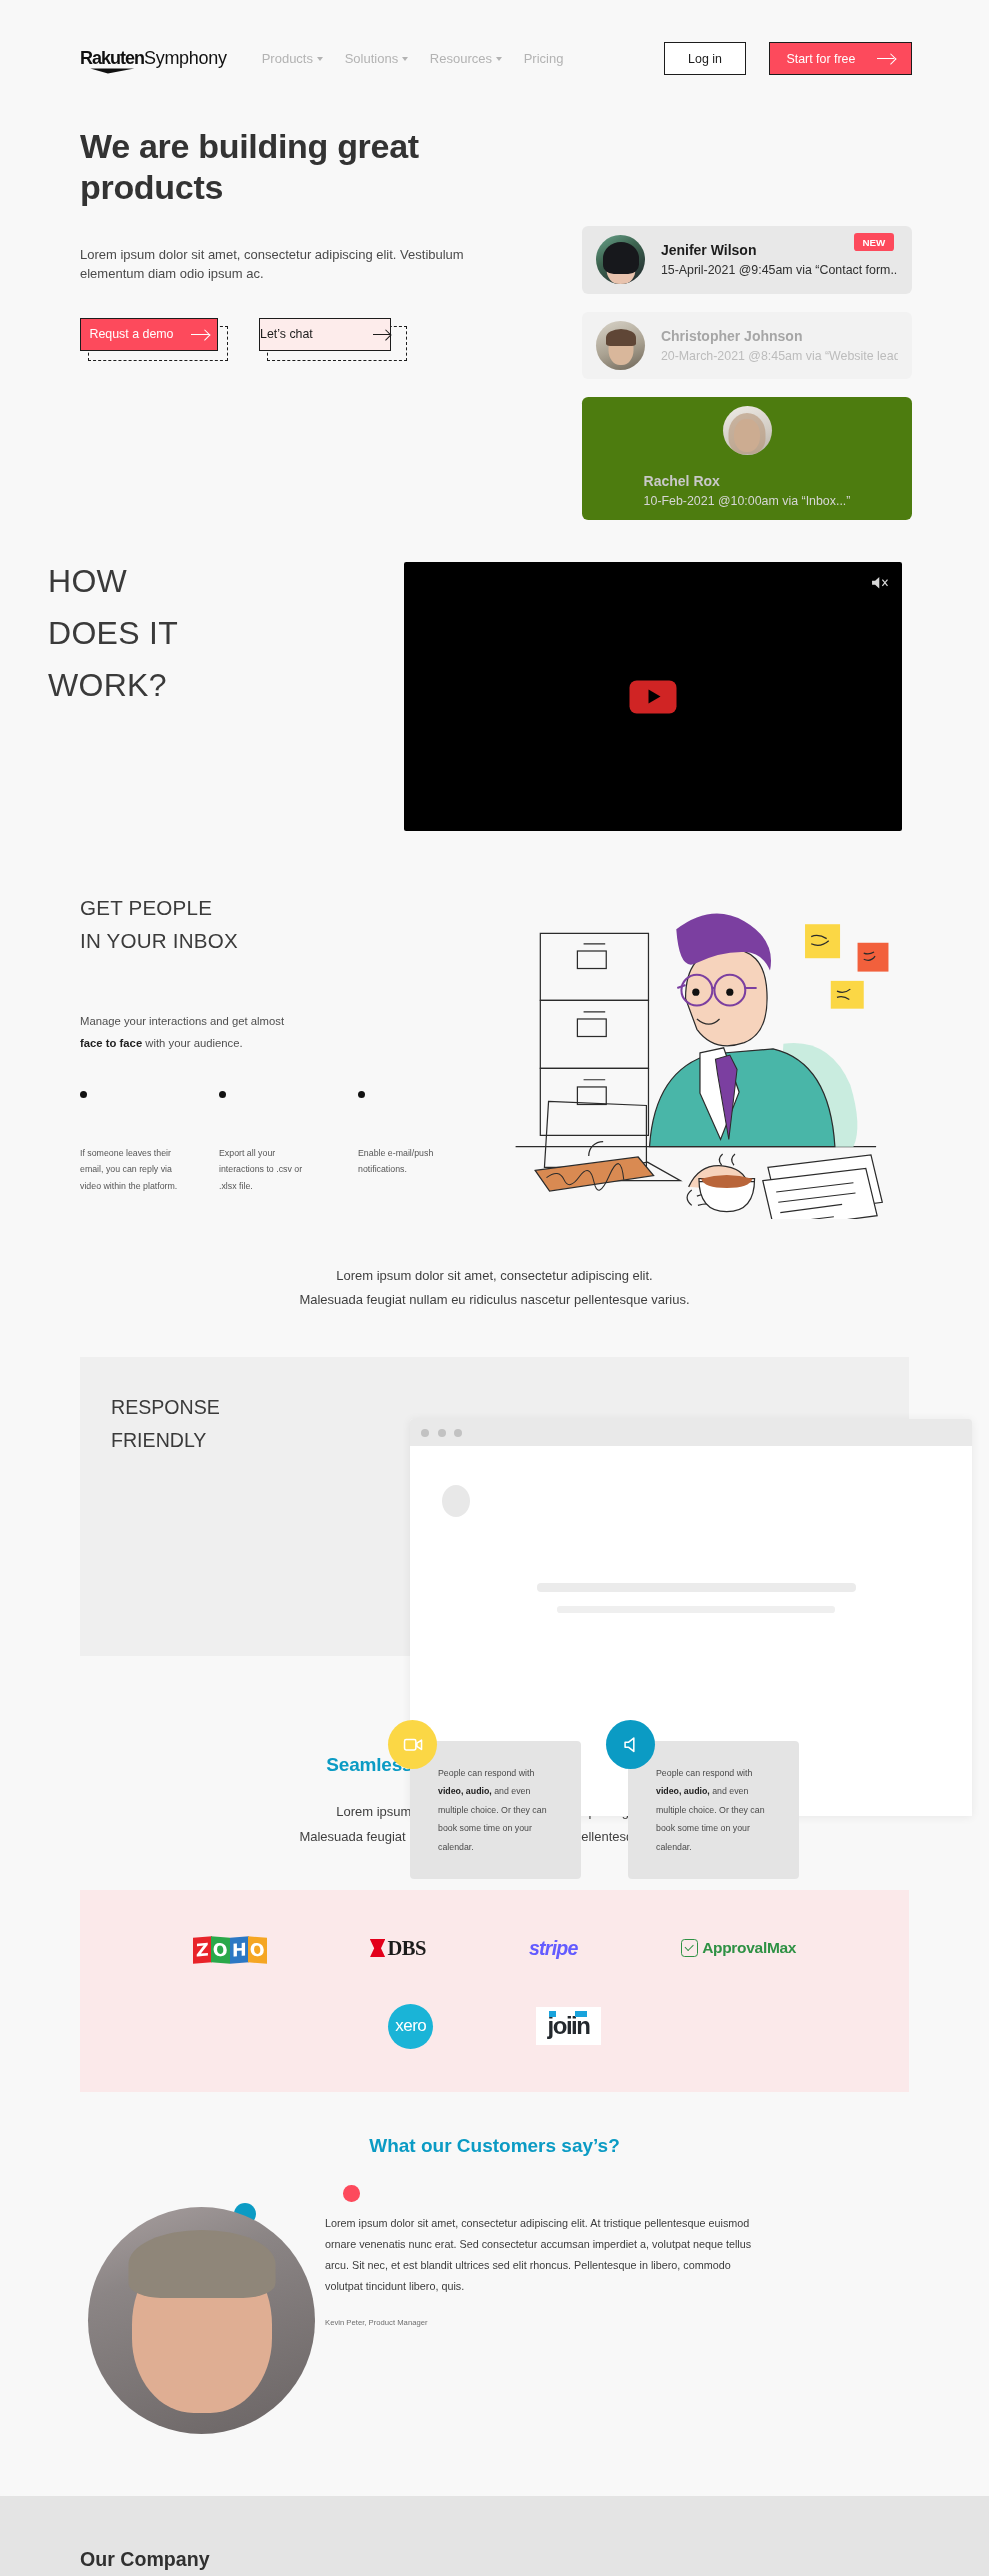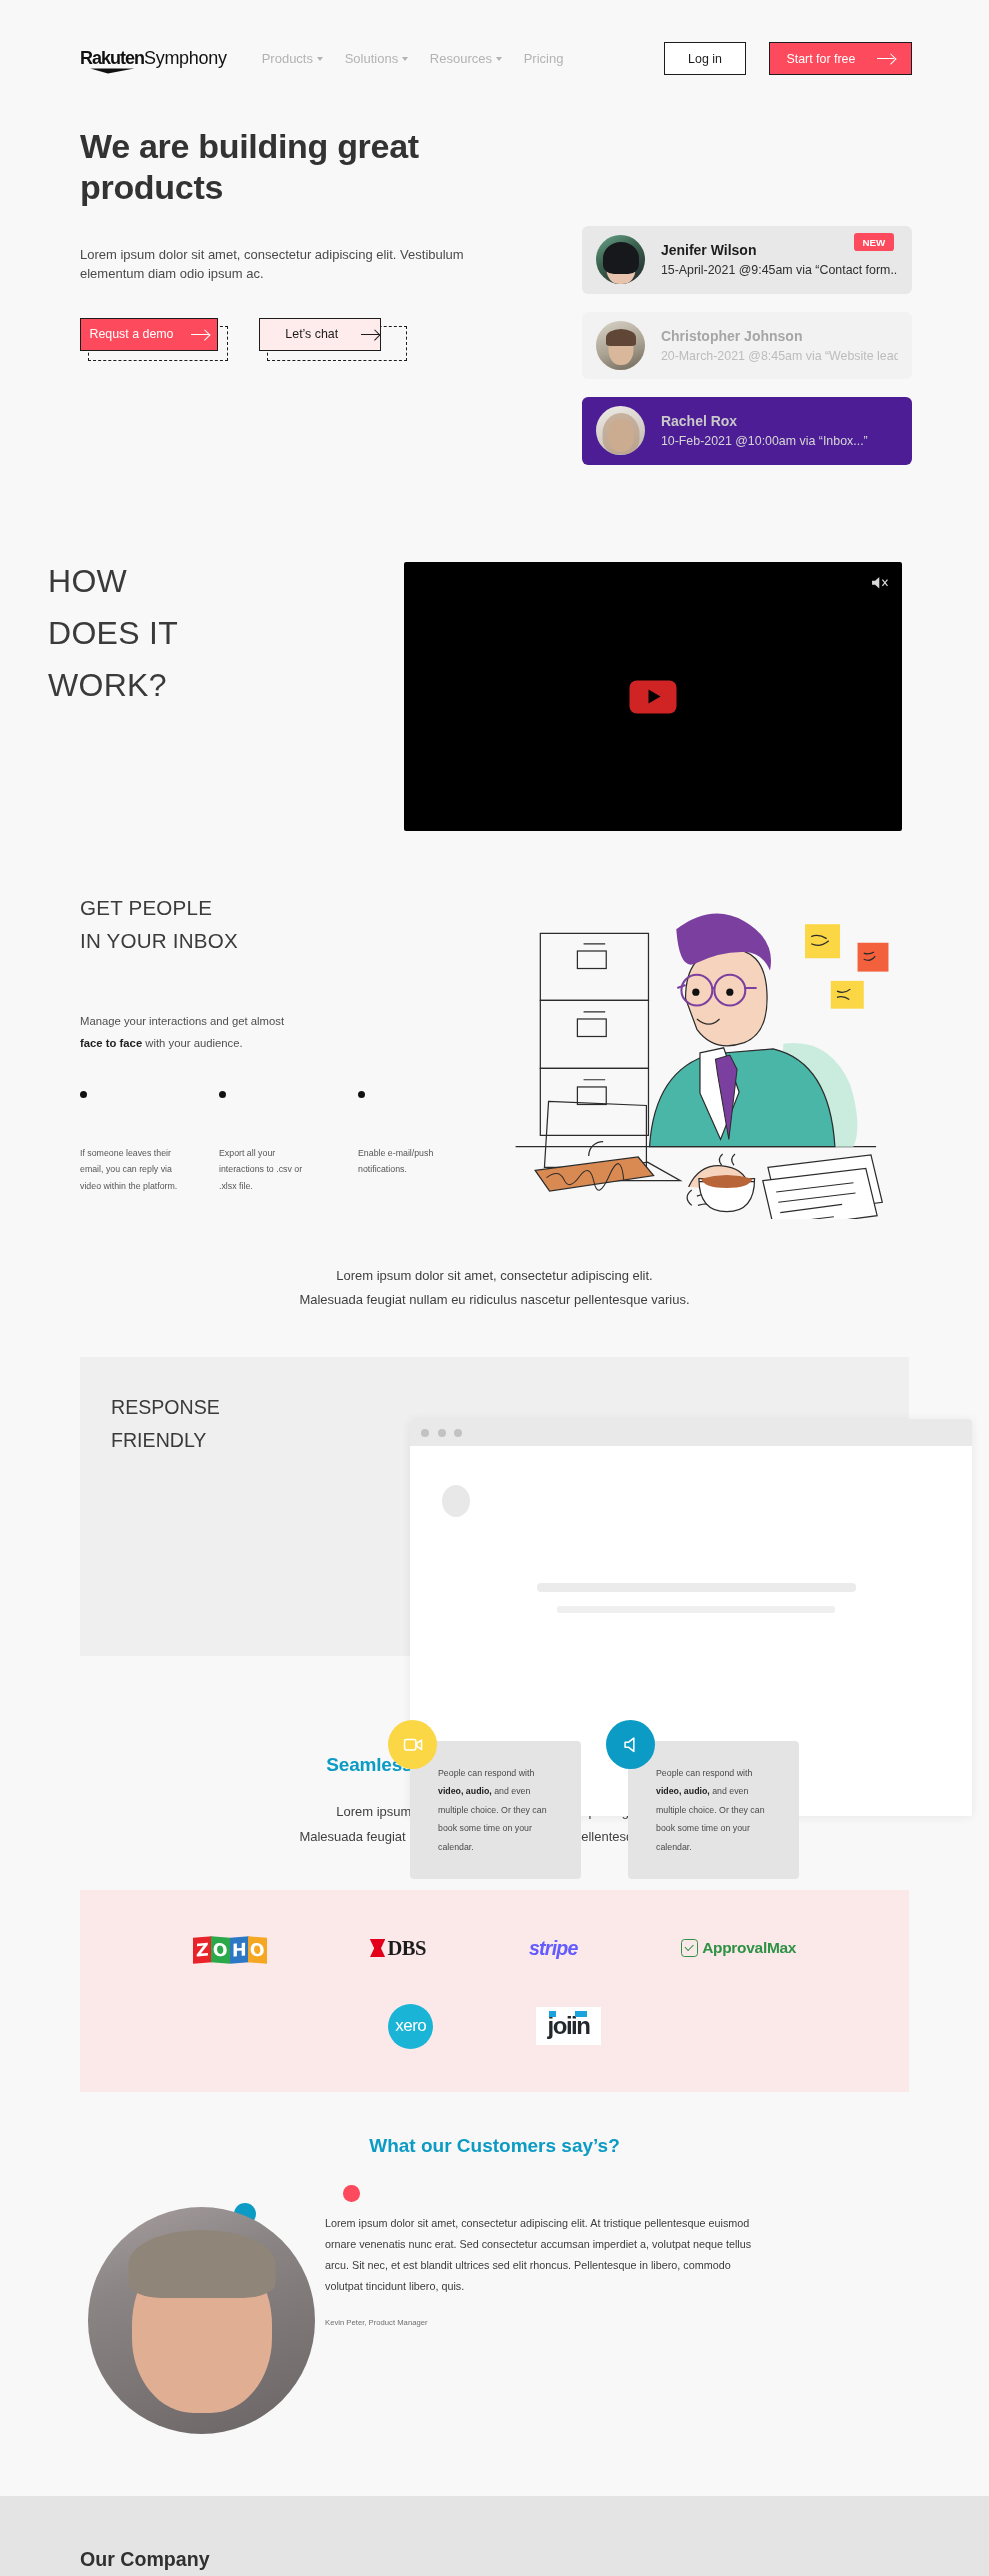--- a/index.html
+++ b/index.html
@@ -125,46 +125,45 @@
     font-size: 12.4px;
     display: flex; align-items: center; justify-content: center; gap: 17.5px;
     cursor: pointer;
   }
   .btn-demo:after {
     content:""; position:absolute; left:7.2px; top:7.2px;
     width:138px; height:33px; border:1px dashed #1c1c1c; z-index:-1;
   }
   .btn-chat {
     position: relative;
-    width: 122px; height: 33px;
+    width: 132px; height: 33px;
     background: #fdeceb;
     border: 1px solid #1c1c1c;
     color: #1c1c1c;
     font-size: 12.4px;
-    display: flex; align-items: center; justify-content: center; gap: 23px;
+    display: flex; align-items: center; justify-content: space-between; gap: 23px;
     cursor: pointer;
-    padding-left: 24px;
   }
   .btn-chat:after {
     content:""; position:absolute; left:7.2px; top:7.2px;
     width:138px; height:33px; border:1px dashed #1c1c1c; z-index:-1;
   }
 
   .hero-right { position: absolute; right: 77px; top: 123px; width: 330px; }
   .notif {
     display: flex; align-items: center; gap: 15.5px;
     border-radius: 6.2px;
     padding: 9.3px 14.4px;
     position: relative;
     margin-bottom: 18px;
     cursor: pointer;
   }
   .notif.n1 { background: #e8e8e8; }
   .notif.n2 { background: #f2f2f2; }
-  .notif.n3 { background: #4c1d95; }
+  .notif.n3 { background: #4d7c0f; flex-direction: column; }
   .notif-av {
     width: 49px; height: 49px; border-radius: 50%;
     flex: none; overflow: hidden; position: relative;
   }
   .av1 { background: linear-gradient(150deg,#6aa58d 0%, #3d6450 40%, #20252b 100%); }
   .av1:before{content:"";position:absolute;left:50%;top:22%;width:29px;height:38px;transform:translateX(-50%);border-radius:46% 46% 40% 40%;background:#e8c3ae;}
   .av1:after{content:"";position:absolute;left:50%;top:13%;width:36px;height:32px;transform:translateX(-50%);border-radius:50% 50% 30% 30%;background:#17181c;}
   .av2 { background: linear-gradient(160deg,#d9d4c9 0%, #a9a191 55%, #6e6557 100%); }
   .av2:before{content:"";position:absolute;left:50%;top:24%;width:25px;height:32px;transform:translateX(-50%);border-radius:46%;background:#d9b79b;}
   .av2:after{content:"";position:absolute;left:50%;top:16%;width:30px;height:17.5px;transform:translateX(-50%);border-radius:50% 50% 14% 14%;background:#5f4636;}

